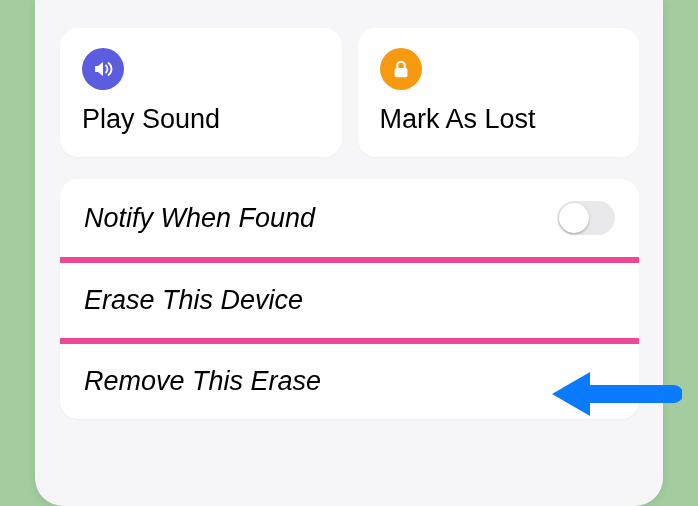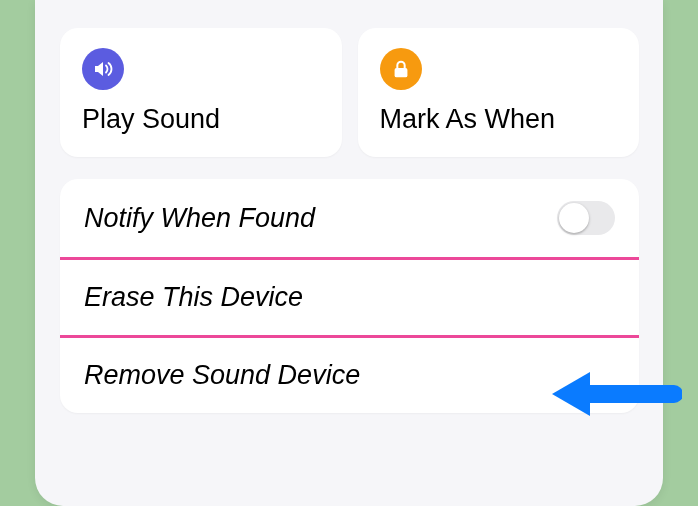--- a/index.html
+++ b/index.html
@@ -70,21 +70,21 @@
       display: flex;
       align-items: center;
       justify-content: space-between;
       padding: 22px 24px;
       font-size: 27px;
       color: #000;
       cursor: pointer;
       font-style: italic;
     }
     .list-row + .list-row {
-      border-top: 3px solid #ec4899;
+      border-top: 6px solid #ec4899;
     }
     .toggle {
       width: 58px;
       height: 34px;
       background: #e9e9eb;
       border-radius: 17px;
       position: relative;
       cursor: pointer;
       flex-shrink: 0;
     }
@@ -125,40 +125,40 @@
       <div class="card-label">Play Sound</div>
     </div>
 
     <div class="card">
       <div class="card-icon icon-orange">
         <svg width="22" height="22" viewBox="0 0 24 24" fill="none">
           <rect x="5" y="11" width="14" height="10" rx="2" fill="#ffffff"></rect>
           <path d="M8 11V8a4 4 0 0 1 8 0v3" stroke="#ffffff" stroke-width="2.2" fill="none"></path>
         </svg>
       </div>
-      <div class="card-label">Mark As When</div>
+      <div class="card-label">Mark As Lost</div>
     </div>
 
   </div>
 
   <div class="list-box">
 
     <div class="list-row">
       <span>Notify When Found</span>
       <div class="toggle">
         <div class="toggle-knob"></div>
       </div>
     </div>
 
     <div class="list-row">
       <span>Erase This Device</span>
     </div>
 
     <div class="list-row">
-      <span>Remove Sound Device</span>
+      <span>Remove This Erase</span>
     </div>
 
   </div>
 
 </div>
 
 <svg class="arrow" viewBox="0 0 130 60">
   <line x1="28" y1="30" x2="122" y2="30" stroke="#0a7bff" stroke-width="18" stroke-linecap="round"></line>
   <polygon points="0,30 38,8 38,52" fill="#0a7bff"></polygon>
 </svg>

